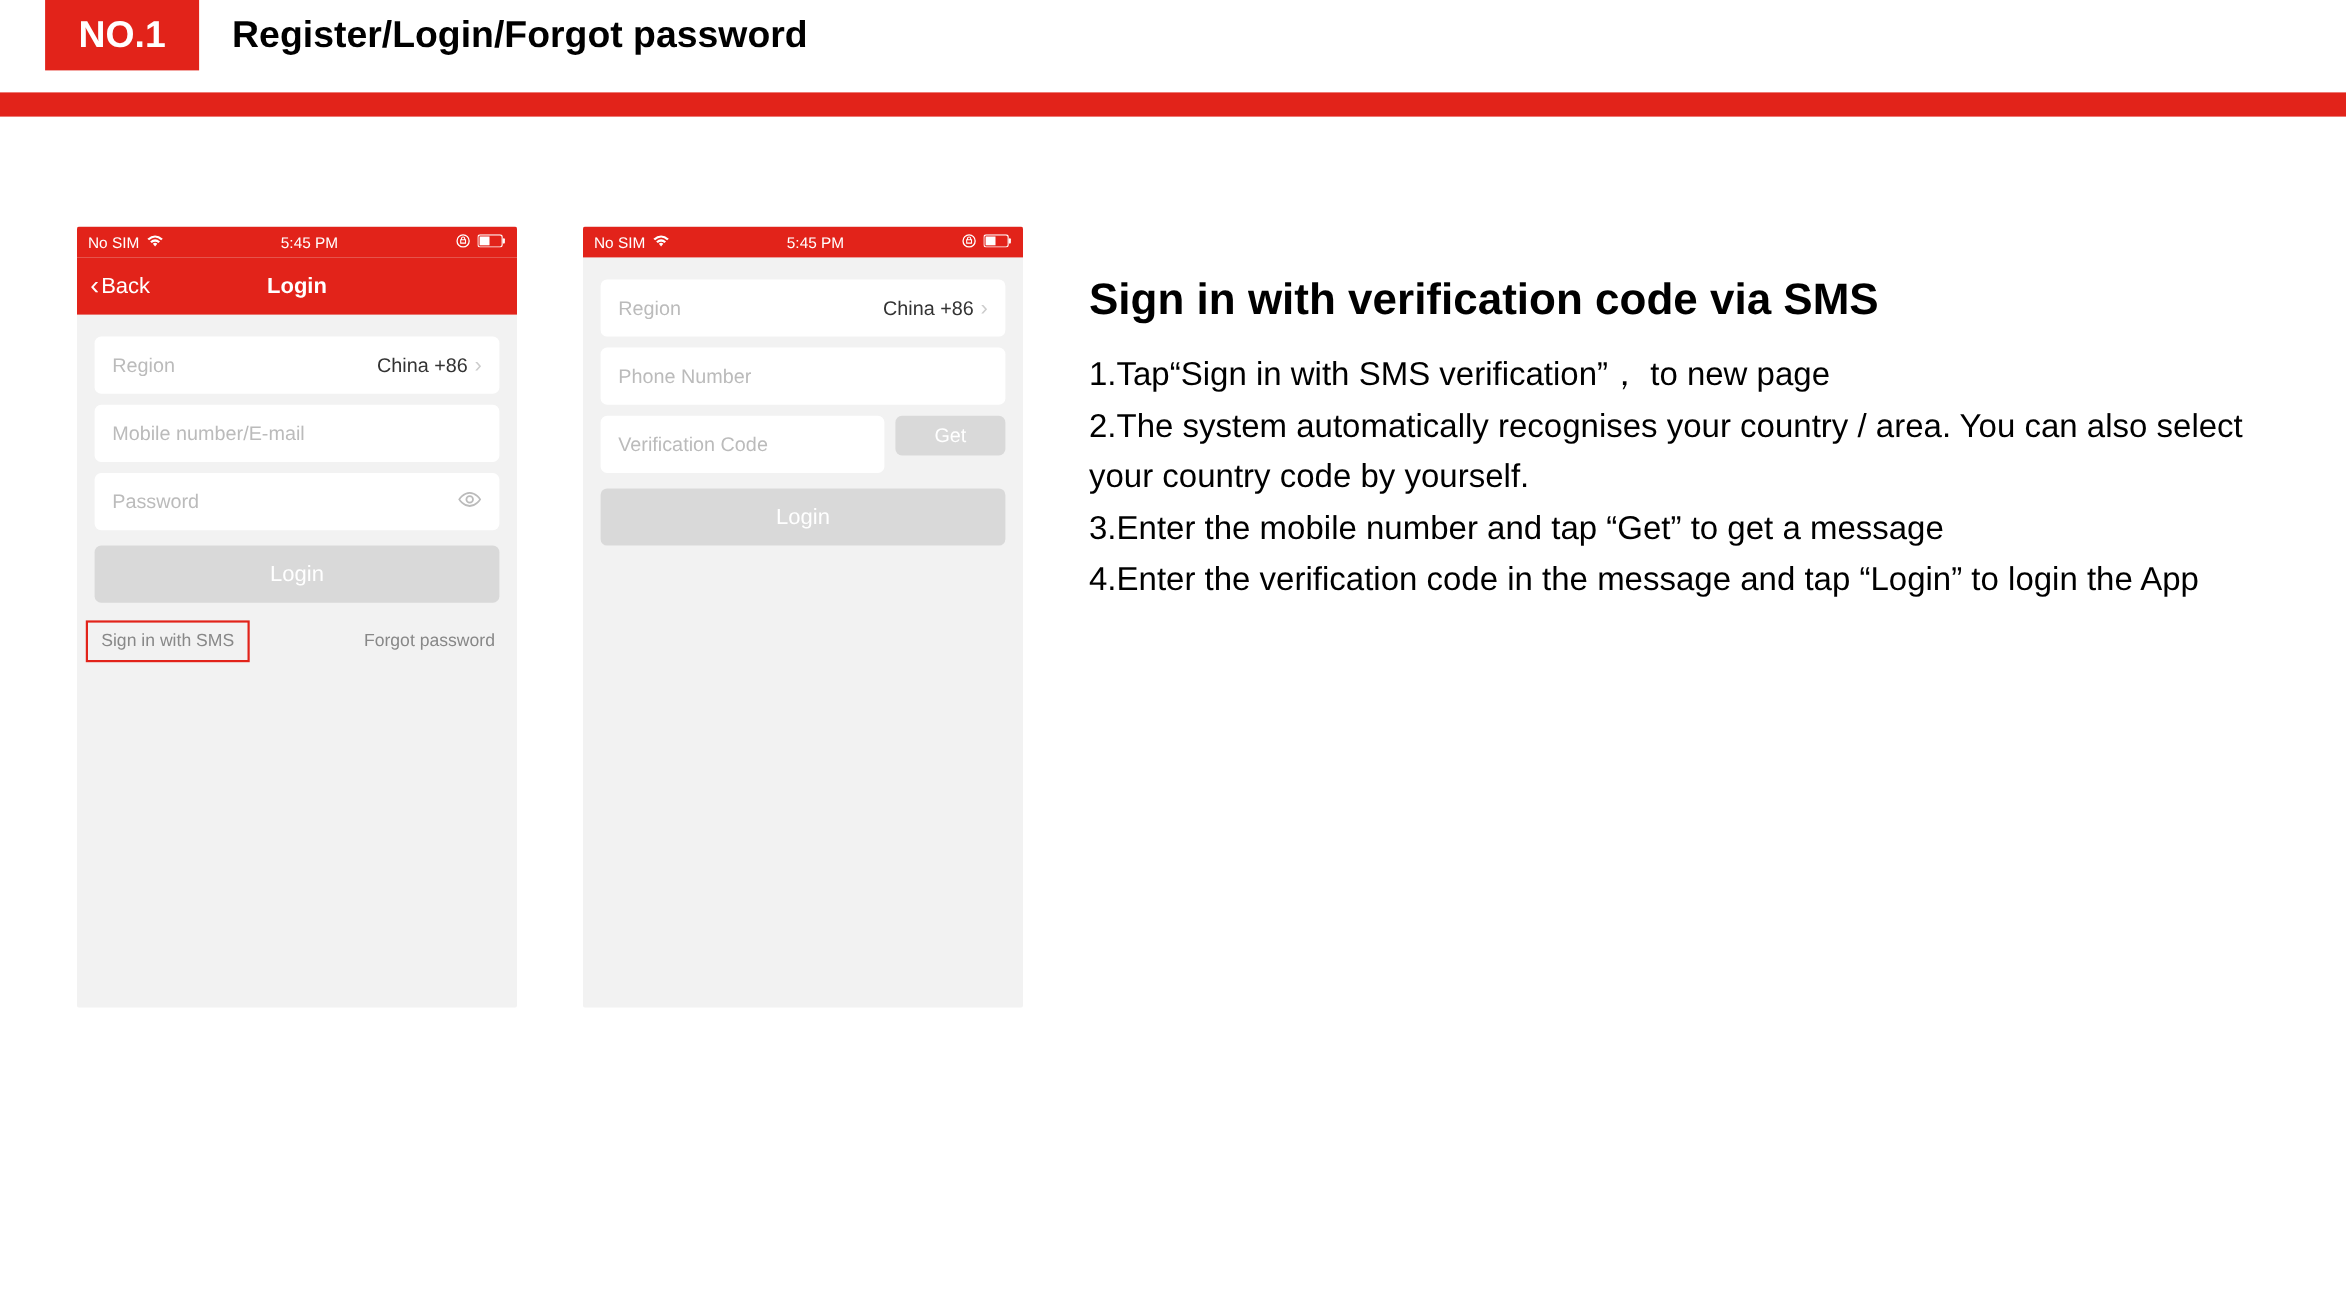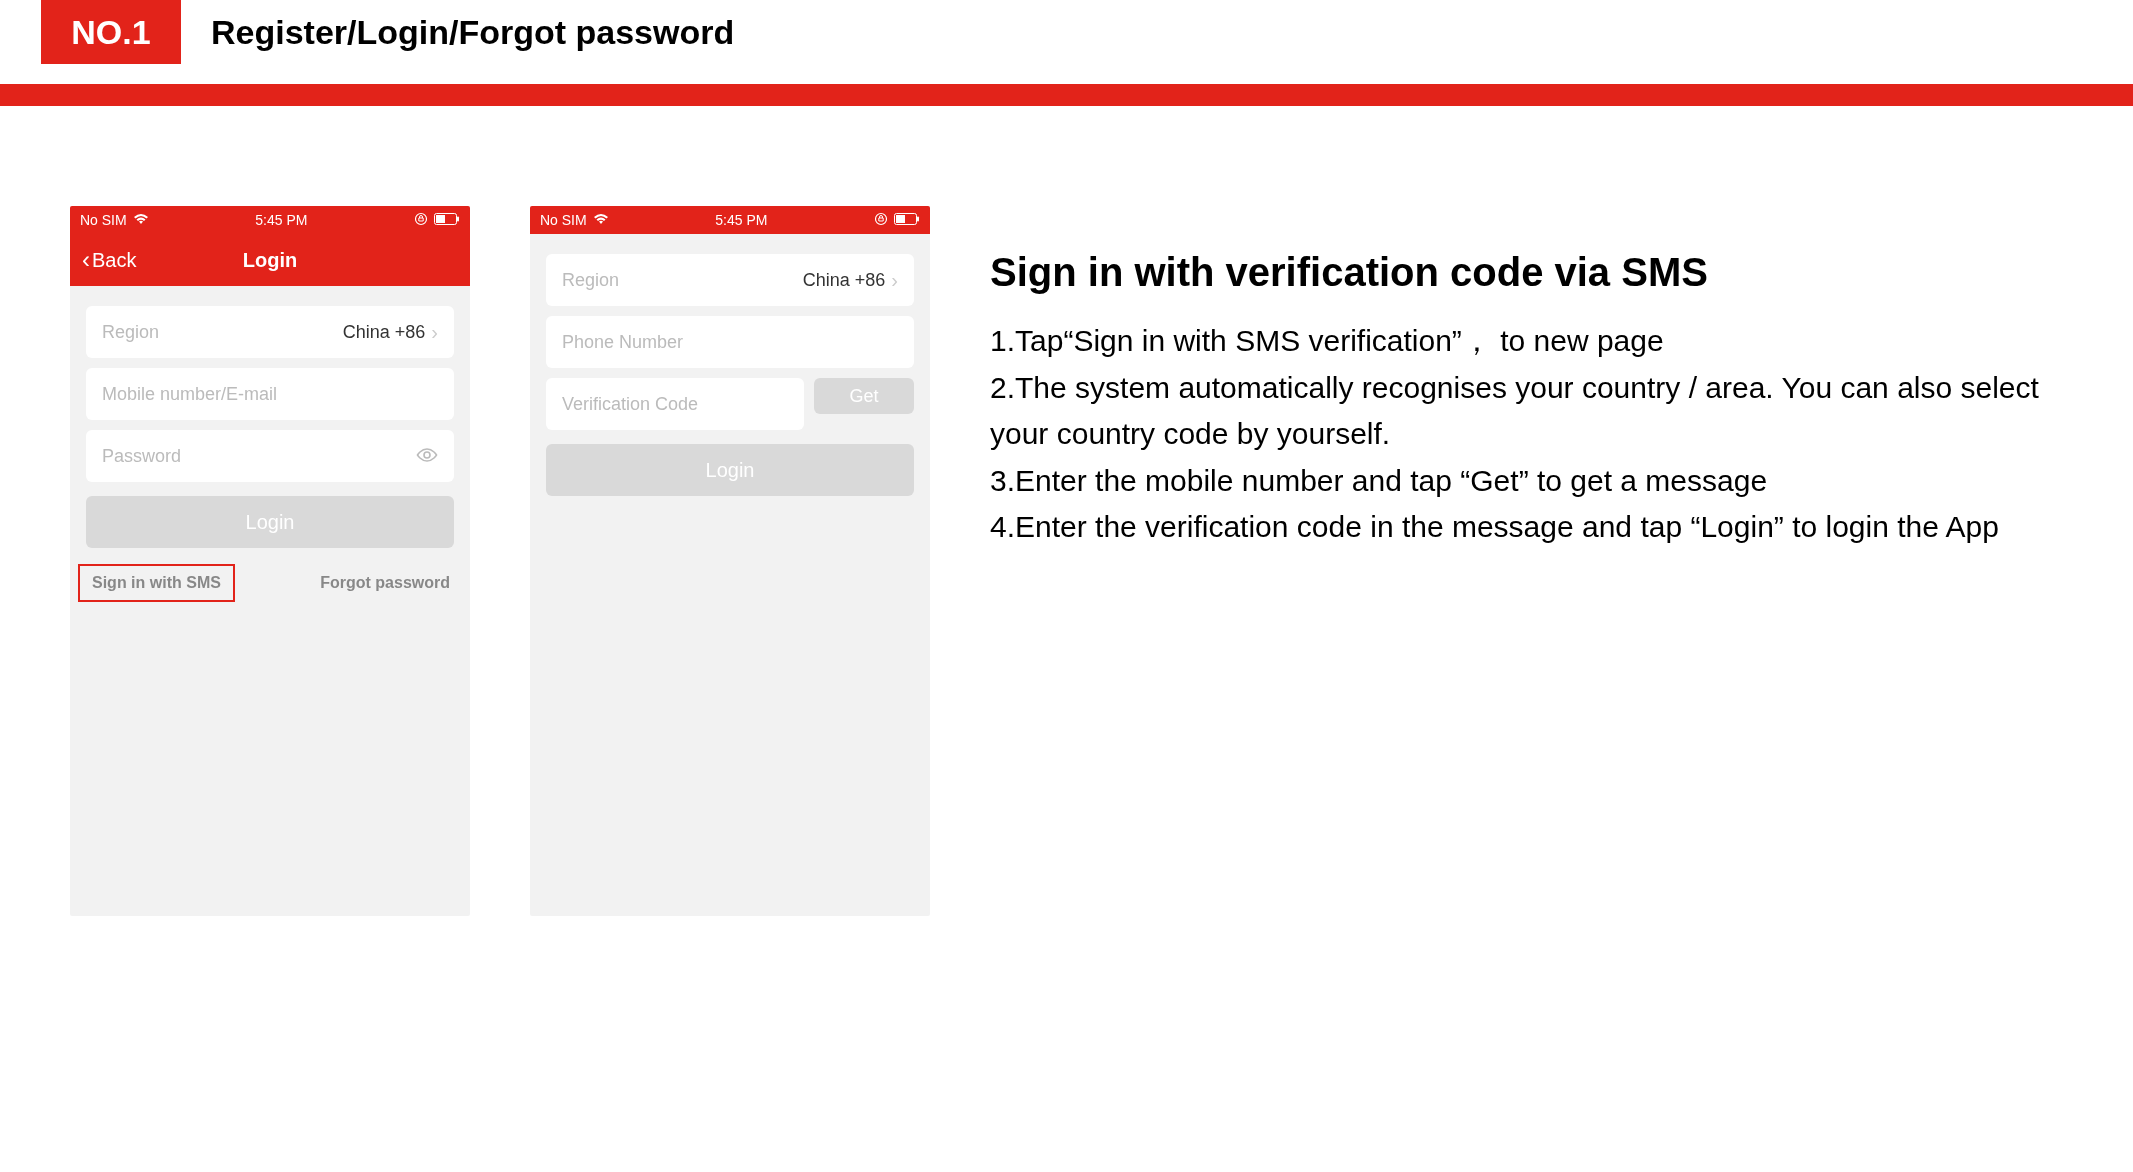--- a/index.html
+++ b/index.html
@@ -153,21 +153,20 @@
   .links-row {
     display: flex;
     justify-content: space-between;
     align-items: center;
     padding: 0 4px;
     margin-top: 6px;
   }
   .link {
     color: #888;
     font-size: 16px;
-    font-weight: bold;
   }
   .highlight-box {
     border: 2px solid #e2231a;
     padding: 8px 12px;
     margin-left: -12px;
   }
   .instructions {
     flex: 1;
     padding-top: 40px;
   }

